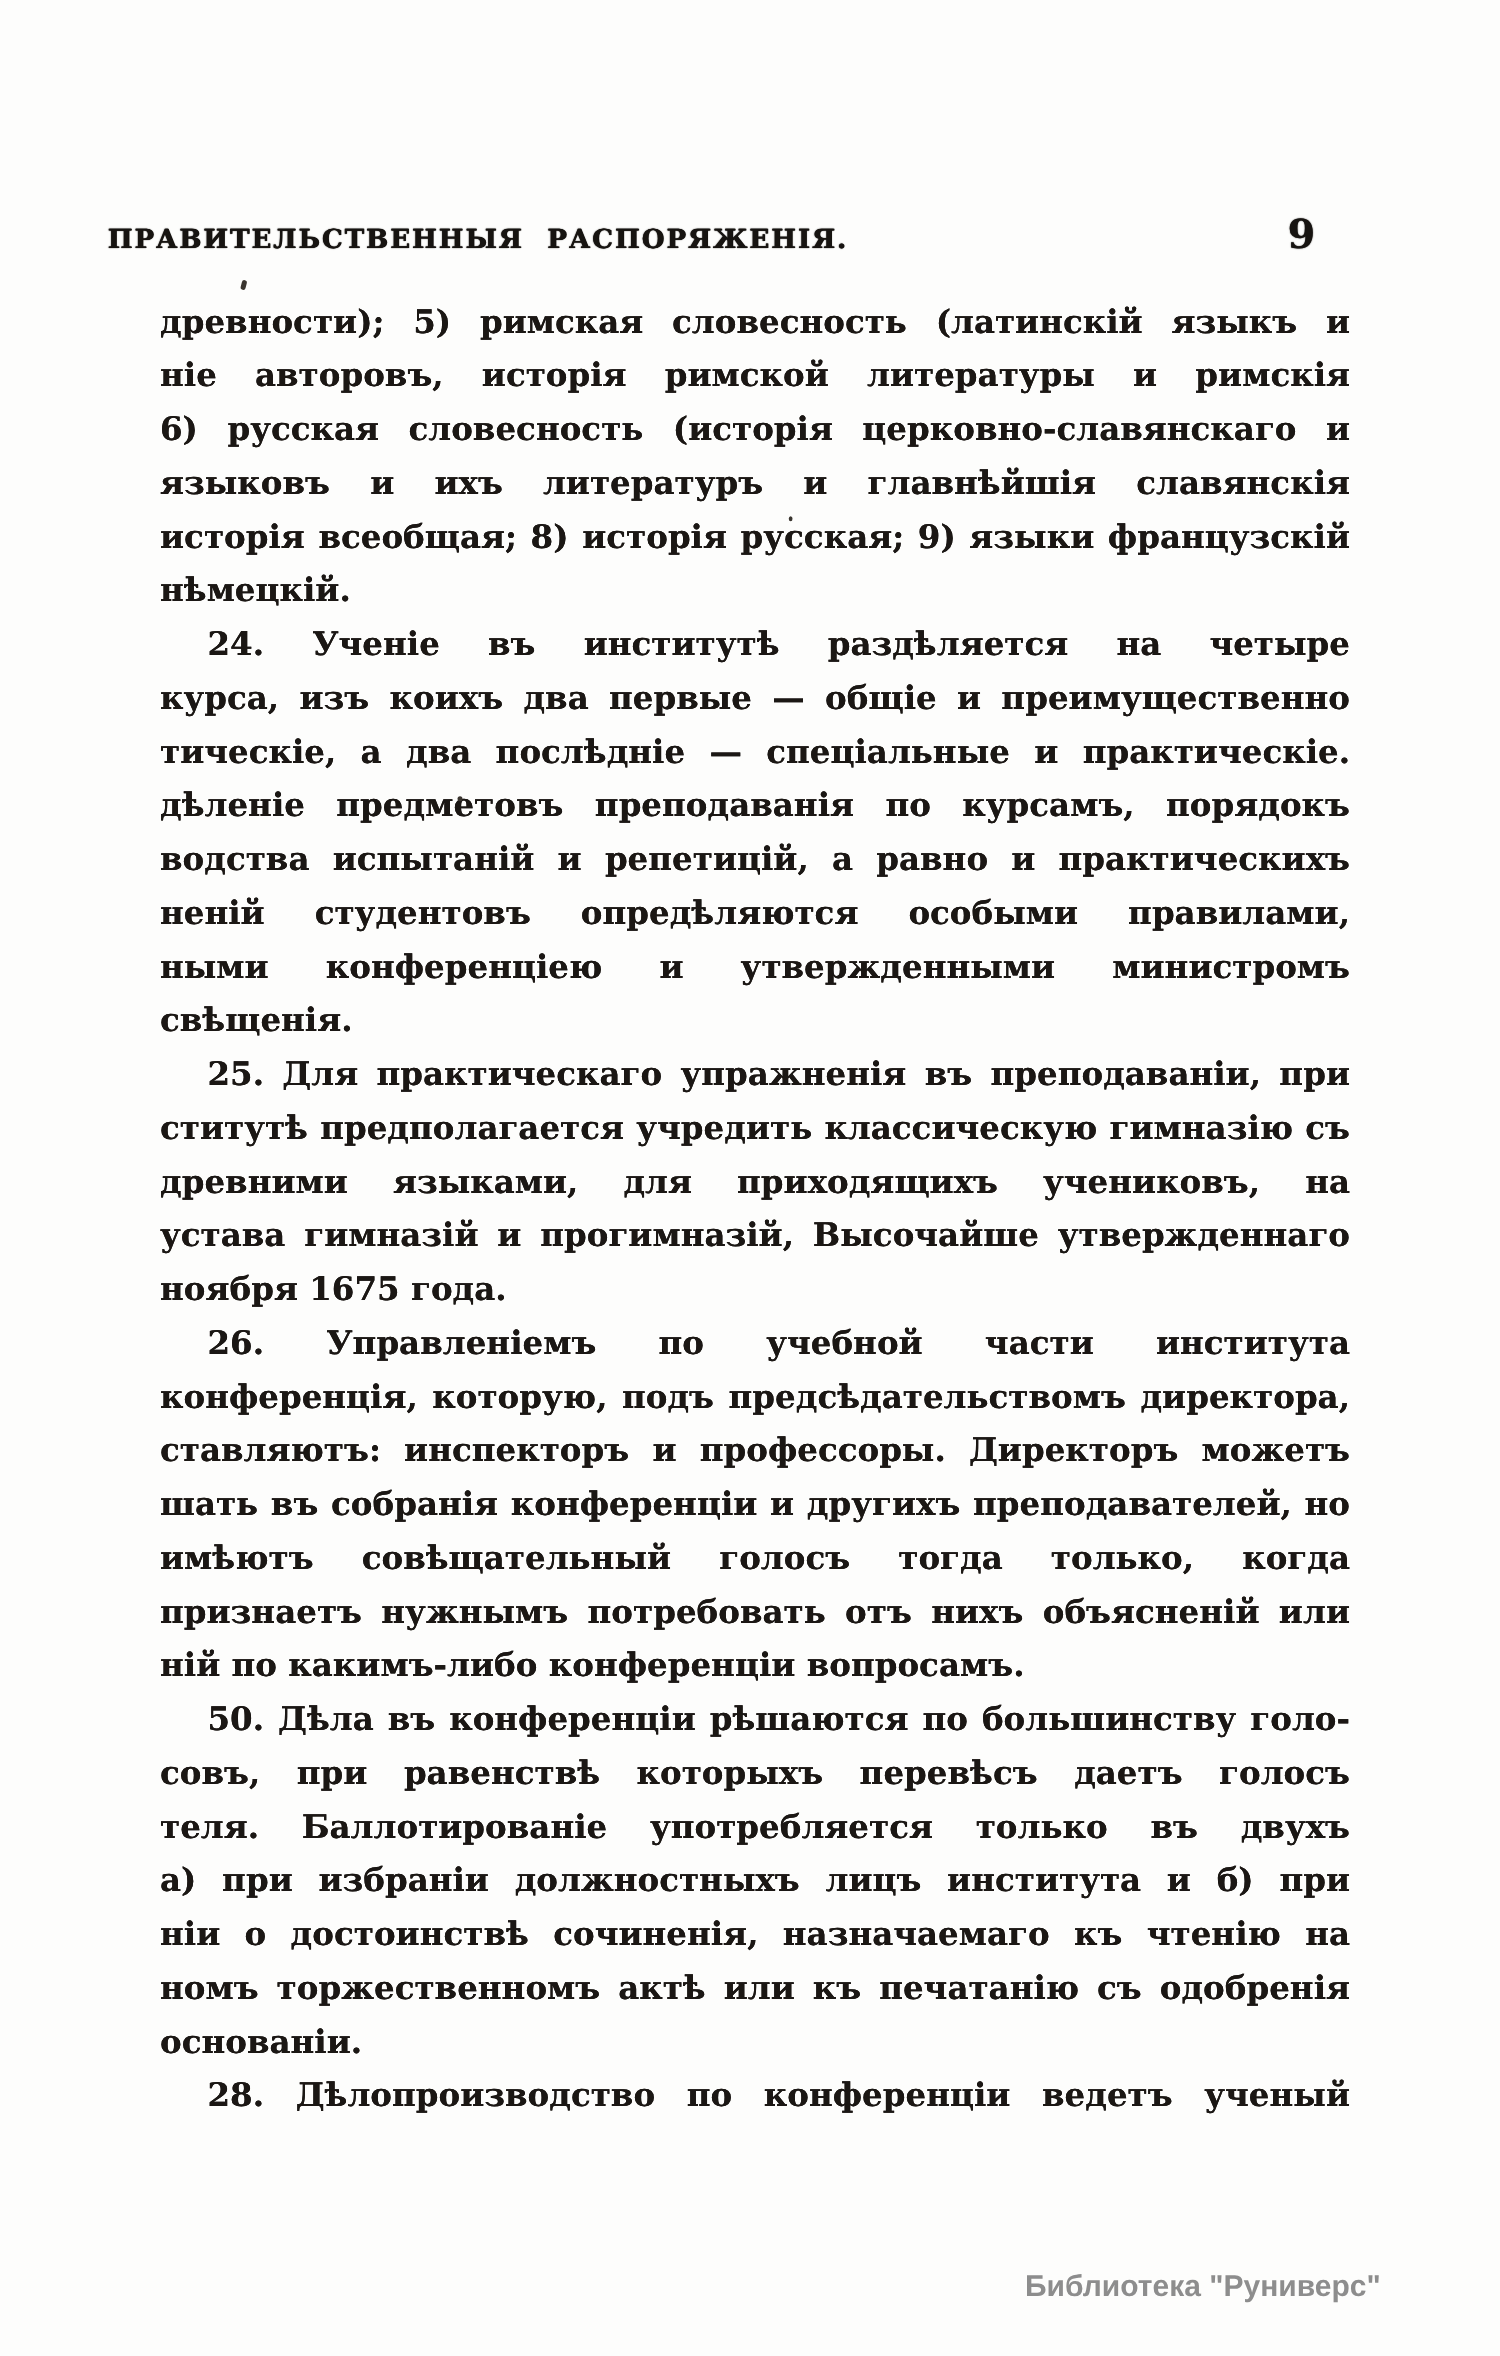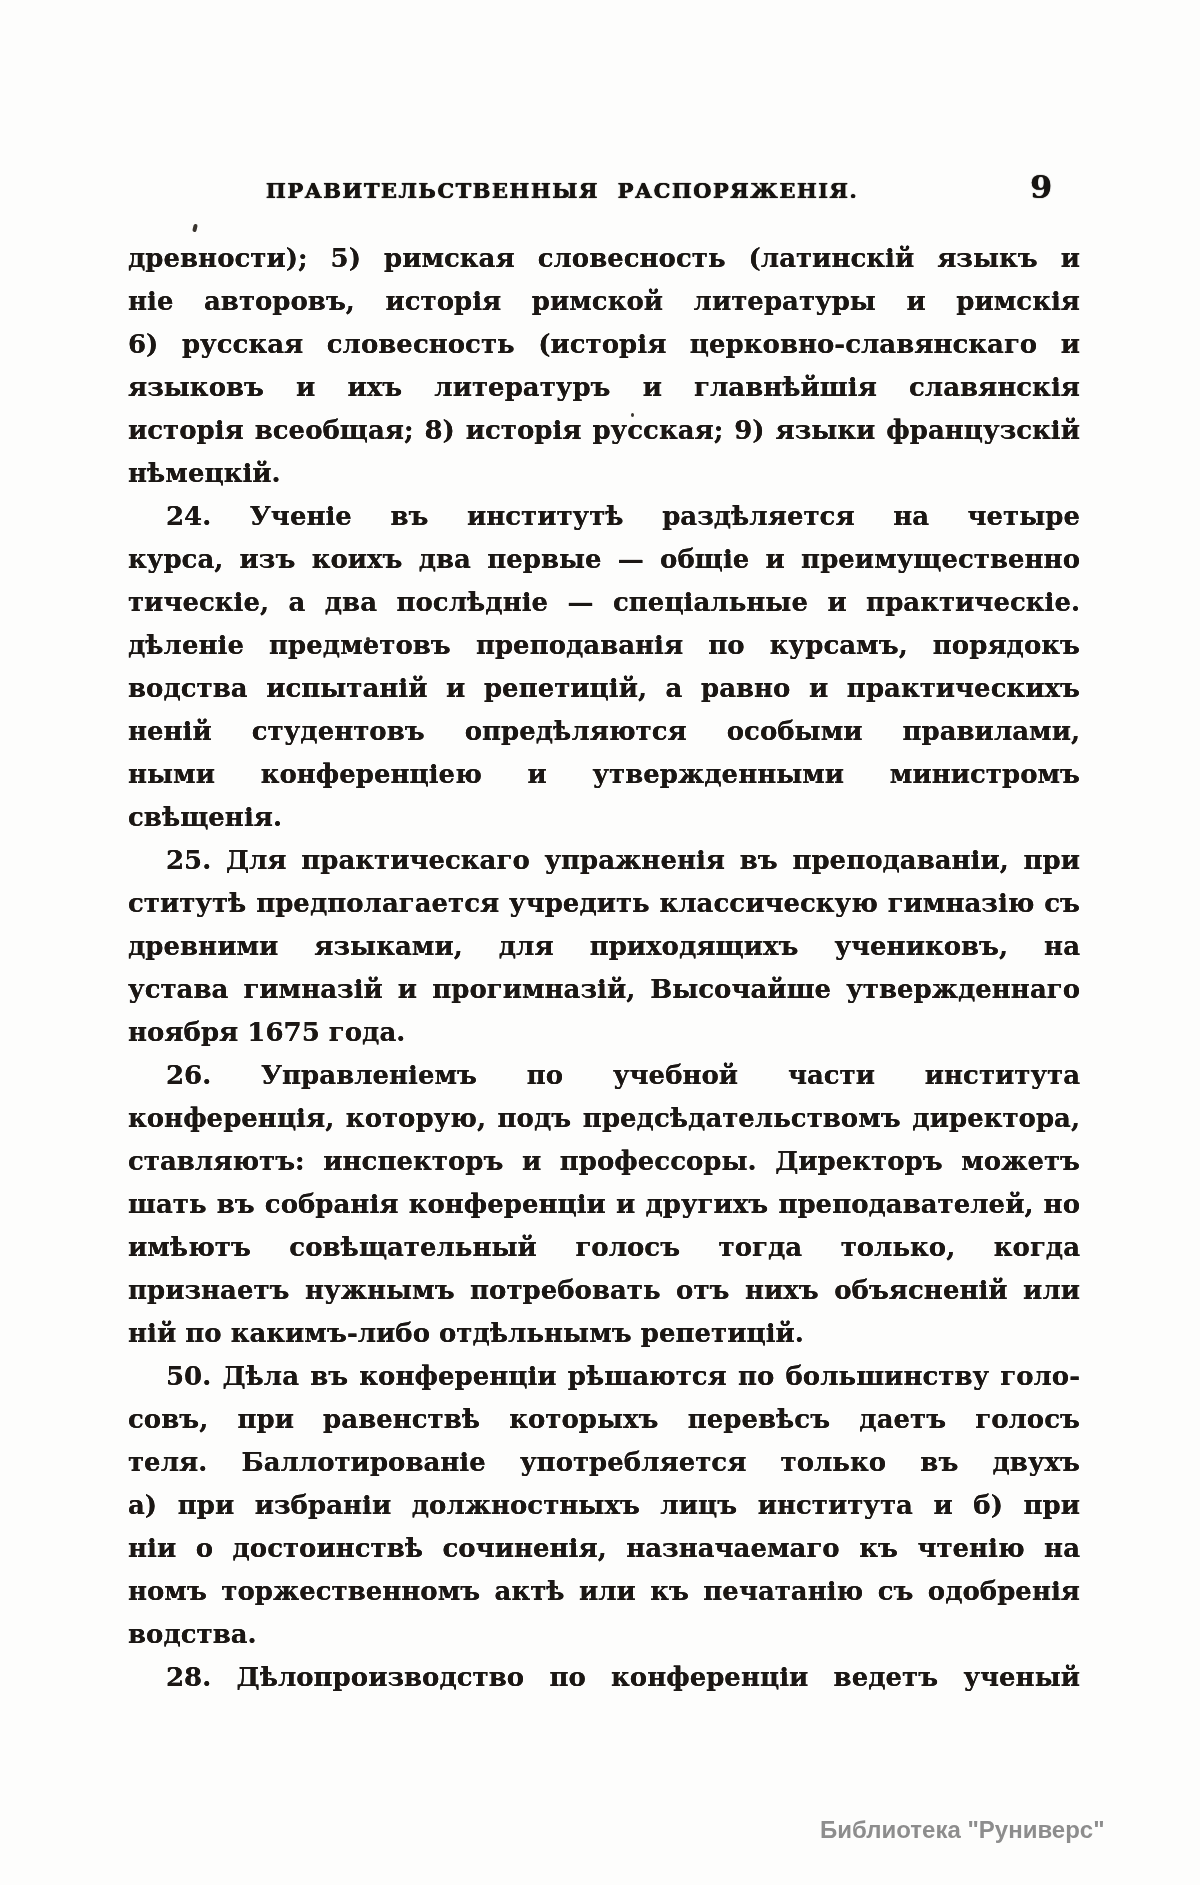--- a/index.html
+++ b/index.html
@@ -14,21 +14,20 @@
   .scan-page {
     position: absolute;
     inset: 0;
     background: #fdfdfc;
   }
   .running-head {
     position: absolute;
     top: 178px;
     left: 128px;
     width: 952px;
-    text-align: center;
   }
   .running-title {
     display: inline-block;
     transform: translateX(-42px);
     font-size: 21px;
     font-weight: bold;
     letter-spacing: 1.5px;
     word-spacing: 10px;
     color: #171411;
     text-shadow: 0 0 1px #171411, 0.5px 0 0 #171411;
@@ -116,28 +115,28 @@
       <div class="line">ститутѣ предполагается учредить классическую гимназію съ двумя</div>
       <div class="line">древними языками, для приходящихъ учениковъ, на основаніи</div>
       <div class="line">устава гимназій и прогимназій, Высочайше утвержденнаго 19-го</div>
       <div class="line last">ноября 1675 года.</div>
       <div class="line indent">26. Управленіемъ по учебной части института завѣдываетъ</div>
       <div class="line">конференція, которую, подъ предсѣдательствомъ директора, со-</div>
       <div class="line">ставляютъ: инспекторъ и профессоры. Директоръ можетъ пригла-</div>
       <div class="line">шать въ собранія конференціи и другихъ преподавателей, но они</div>
       <div class="line">имѣютъ совѣщательный голосъ тогда только, когда конференція</div>
       <div class="line">признаетъ нужнымъ потребовать отъ нихъ объясненій или мнѣ-</div>
-      <div class="line last">ній по какимъ-либо отдѣльнымъ репетицій.</div>
+      <div class="line last">ній по какимъ-либо конференціи вопросамъ.</div>
       <div class="line indent">50. Дѣла въ конференціи рѣшаются по большинству голо-</div>
       <div class="line">совъ, при равенствѣ которыхъ перевѣсъ даетъ голосъ предсѣда-</div>
       <div class="line">теля. Баллотированіе употребляется только въ двухъ случаяхъ:</div>
       <div class="line">а) при избраніи должностныхъ лицъ института и б) при рѣше-</div>
       <div class="line">ніи о достоинствѣ сочиненія, назначаемаго къ чтенію на годич-</div>
       <div class="line">номъ торжественномъ актѣ или къ печатанію съ одобренія кон-</div>
-      <div class="line last">водства.</div>
+      <div class="line last">основаніи.</div>
       <div class="line indent">28. Дѣлопроизводство по конференціи ведетъ ученый секре-</div>
     </div>
 
   <span class="ink-speck speck-1"></span>
   <span class="ink-speck speck-2"></span>
   <span class="ink-speck speck-3"></span>
 
   <div class="watermark">Библиотека "Руниверс"</div>
 
 </div>

